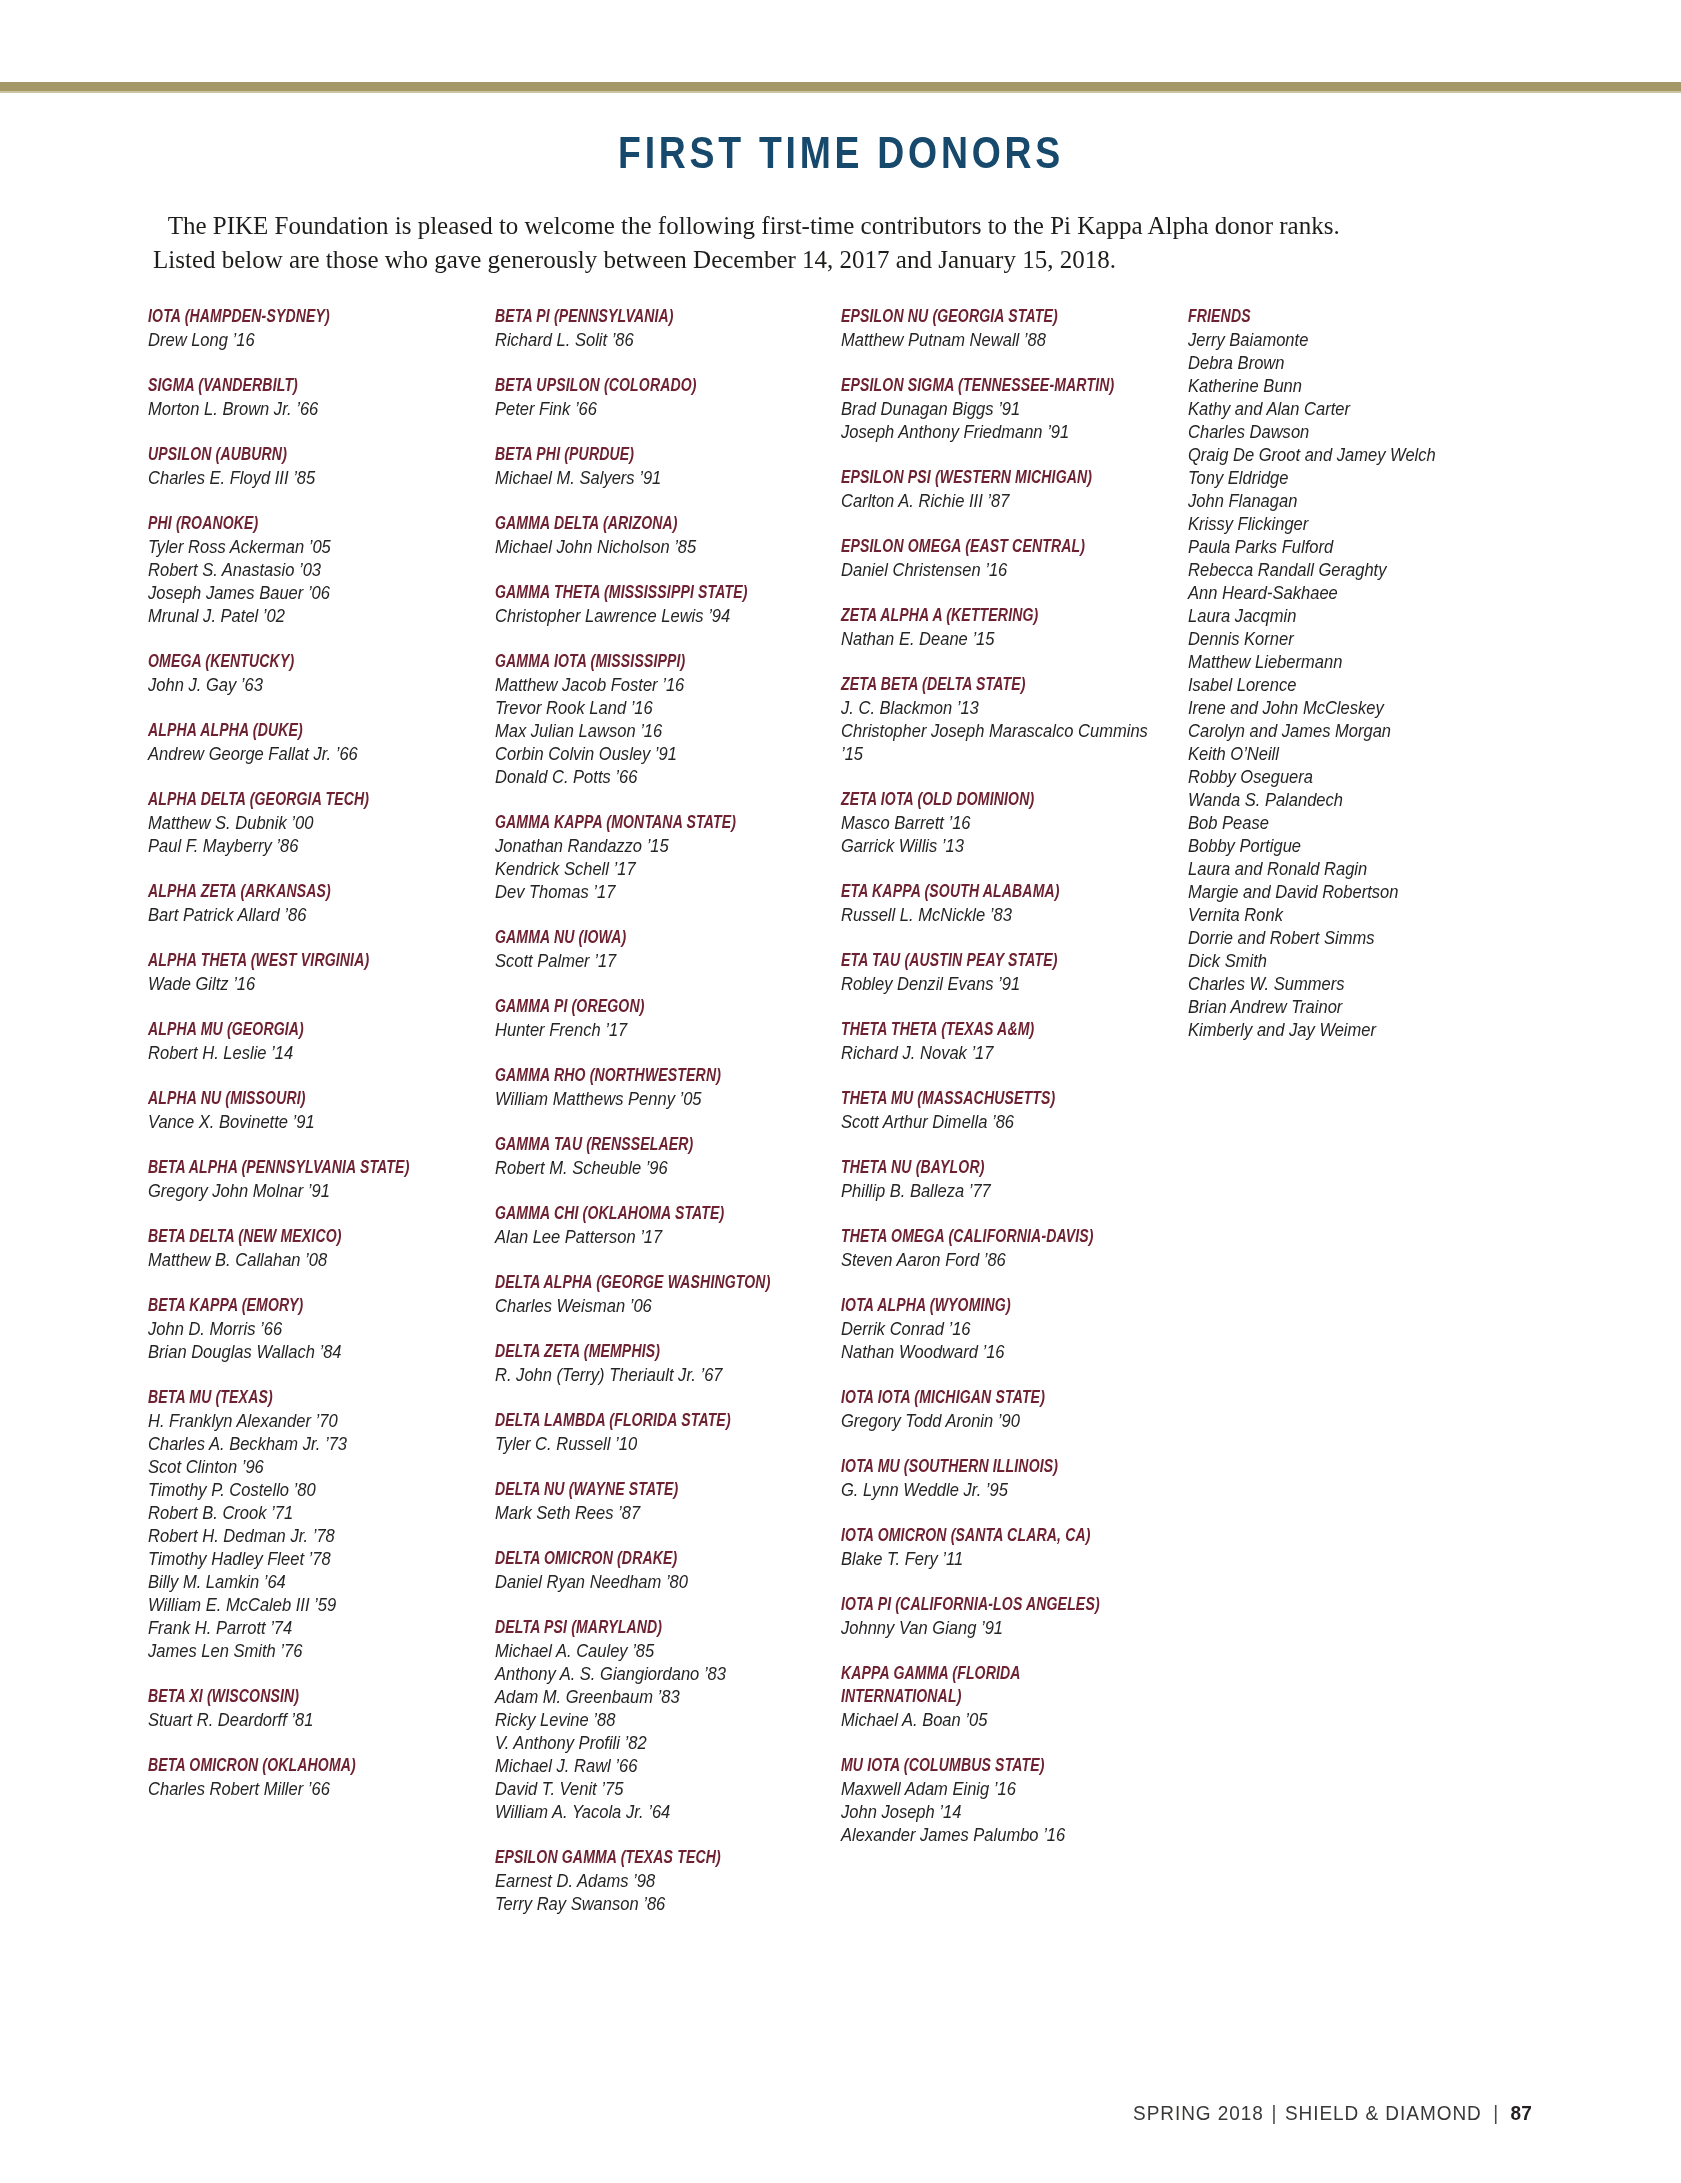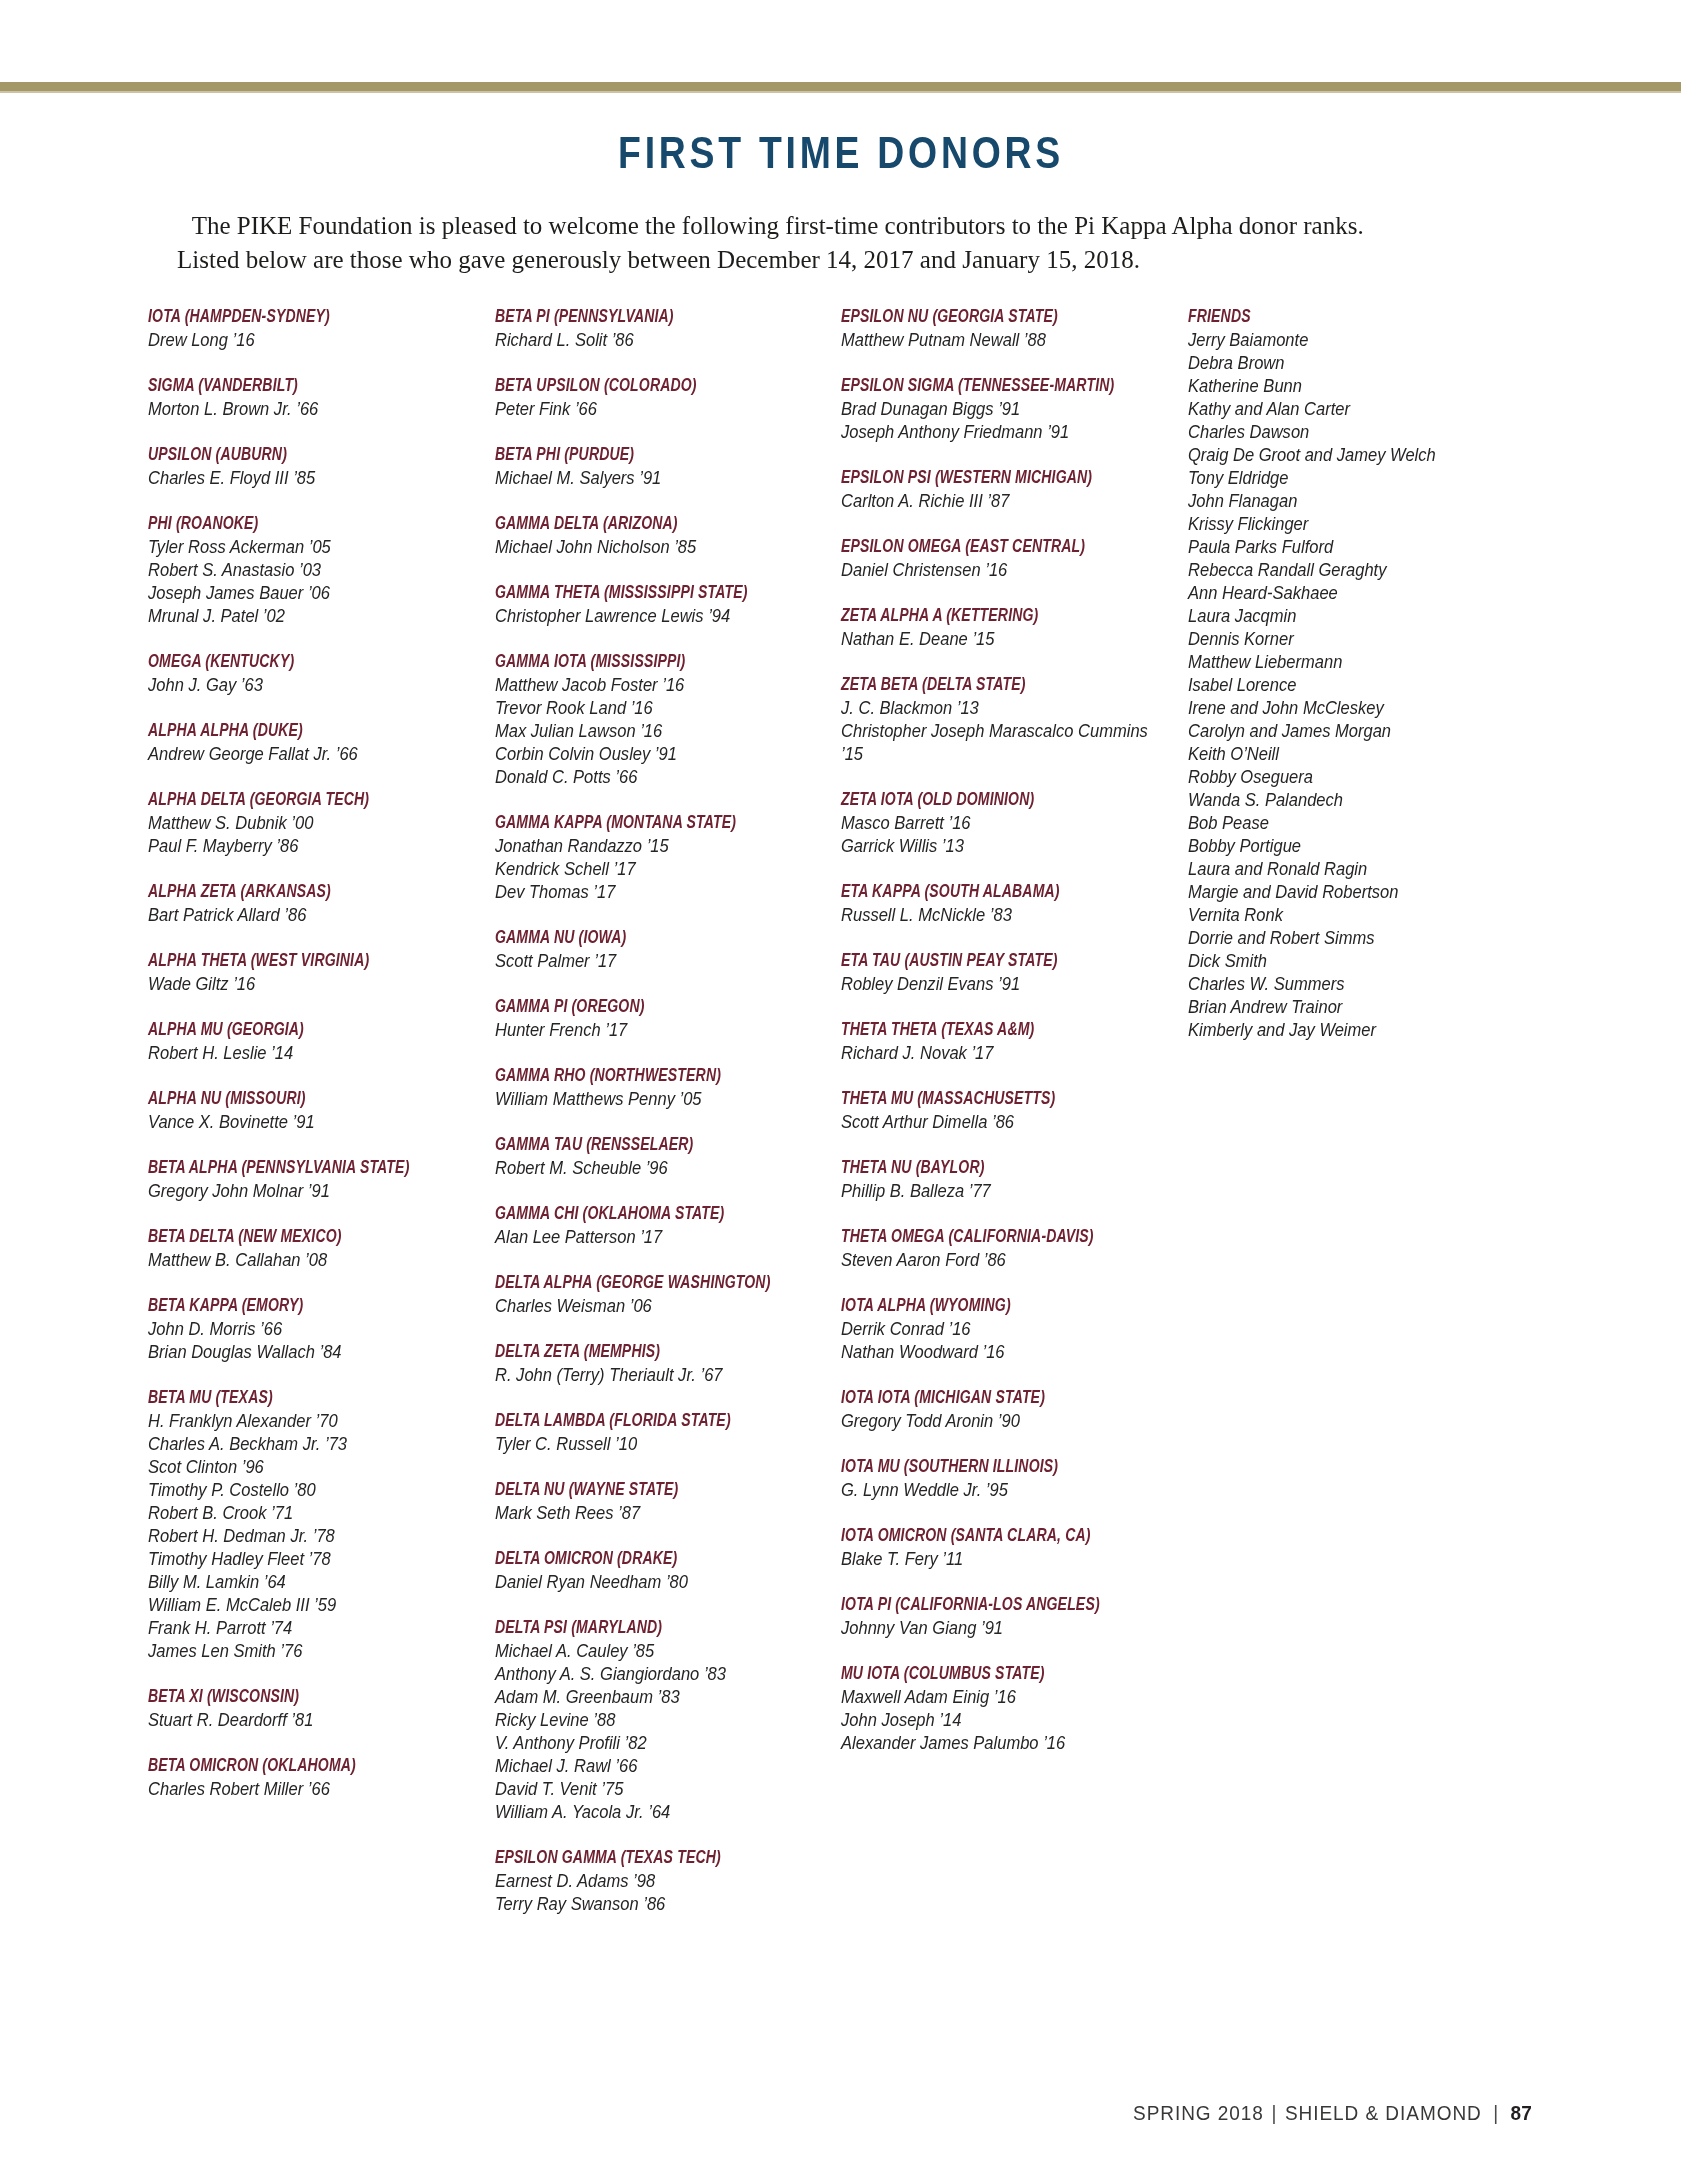--- a/index.html
+++ b/index.html
@@ -28,21 +28,21 @@
     text-align:center;margin:0;
     font-size:44px;font-weight:bold;letter-spacing:0.10em;
     color:var(--navy);
     transform:scaleX(0.85);
   }
   .intro{
     position:absolute;top:209px;left:153px;width:1391px;margin:0;
     font-family:"Liberation Serif", serif;
     font-size:25px;line-height:34px;color:#1d1d1b;
   }
-  .intro-line{display:block;white-space:nowrap;margin-left:24px;}
+  .intro-line{display:block;white-space:nowrap;}
   .intro-line.first{padding-left:14.7px;}
   .columns{
     position:absolute;top:305px;left:148px;
     display:flex;gap:8.7px;
   }
   .column{width:338px;flex:0 0 338px;font-style:italic;}
   .section{margin-bottom:23px;}
   .chapter-heading{
     font-size:18px;font-weight:bold;line-height:23px;
     color:var(--maroon);
@@ -328,20 +328,25 @@
         <div class="chapter-heading">IOTA MU (SOUTHERN ILLINOIS)</div>
         <div class="donor-name">G. Lynn Weddle Jr. ’95</div>
       </div>
       <div class="section">
         <div class="chapter-heading">IOTA OMICRON (SANTA CLARA, CA)</div>
         <div class="donor-name">Blake T. Fery ’11</div>
       </div>
       <div class="section">
         <div class="chapter-heading">IOTA PI (CALIFORNIA-LOS ANGELES)</div>
         <div class="donor-name">Johnny Van Giang ’91</div>
+      </div>
+      <div class="section">
+        <div class="chapter-heading">KAPPA GAMMA (FLORIDA
+INTERNATIONAL)</div>
+        <div class="donor-name">Michael A. Boan ’05</div>
       </div>
       <div class="section">
         <div class="chapter-heading">MU IOTA (COLUMBUS STATE)</div>
         <div class="donor-name">Maxwell Adam Einig ’16</div>
         <div class="donor-name">John Joseph ’14</div>
         <div class="donor-name">Alexander James Palumbo ’16</div>
       </div>
     </div>
   <div class="column">
       <div class="section">

